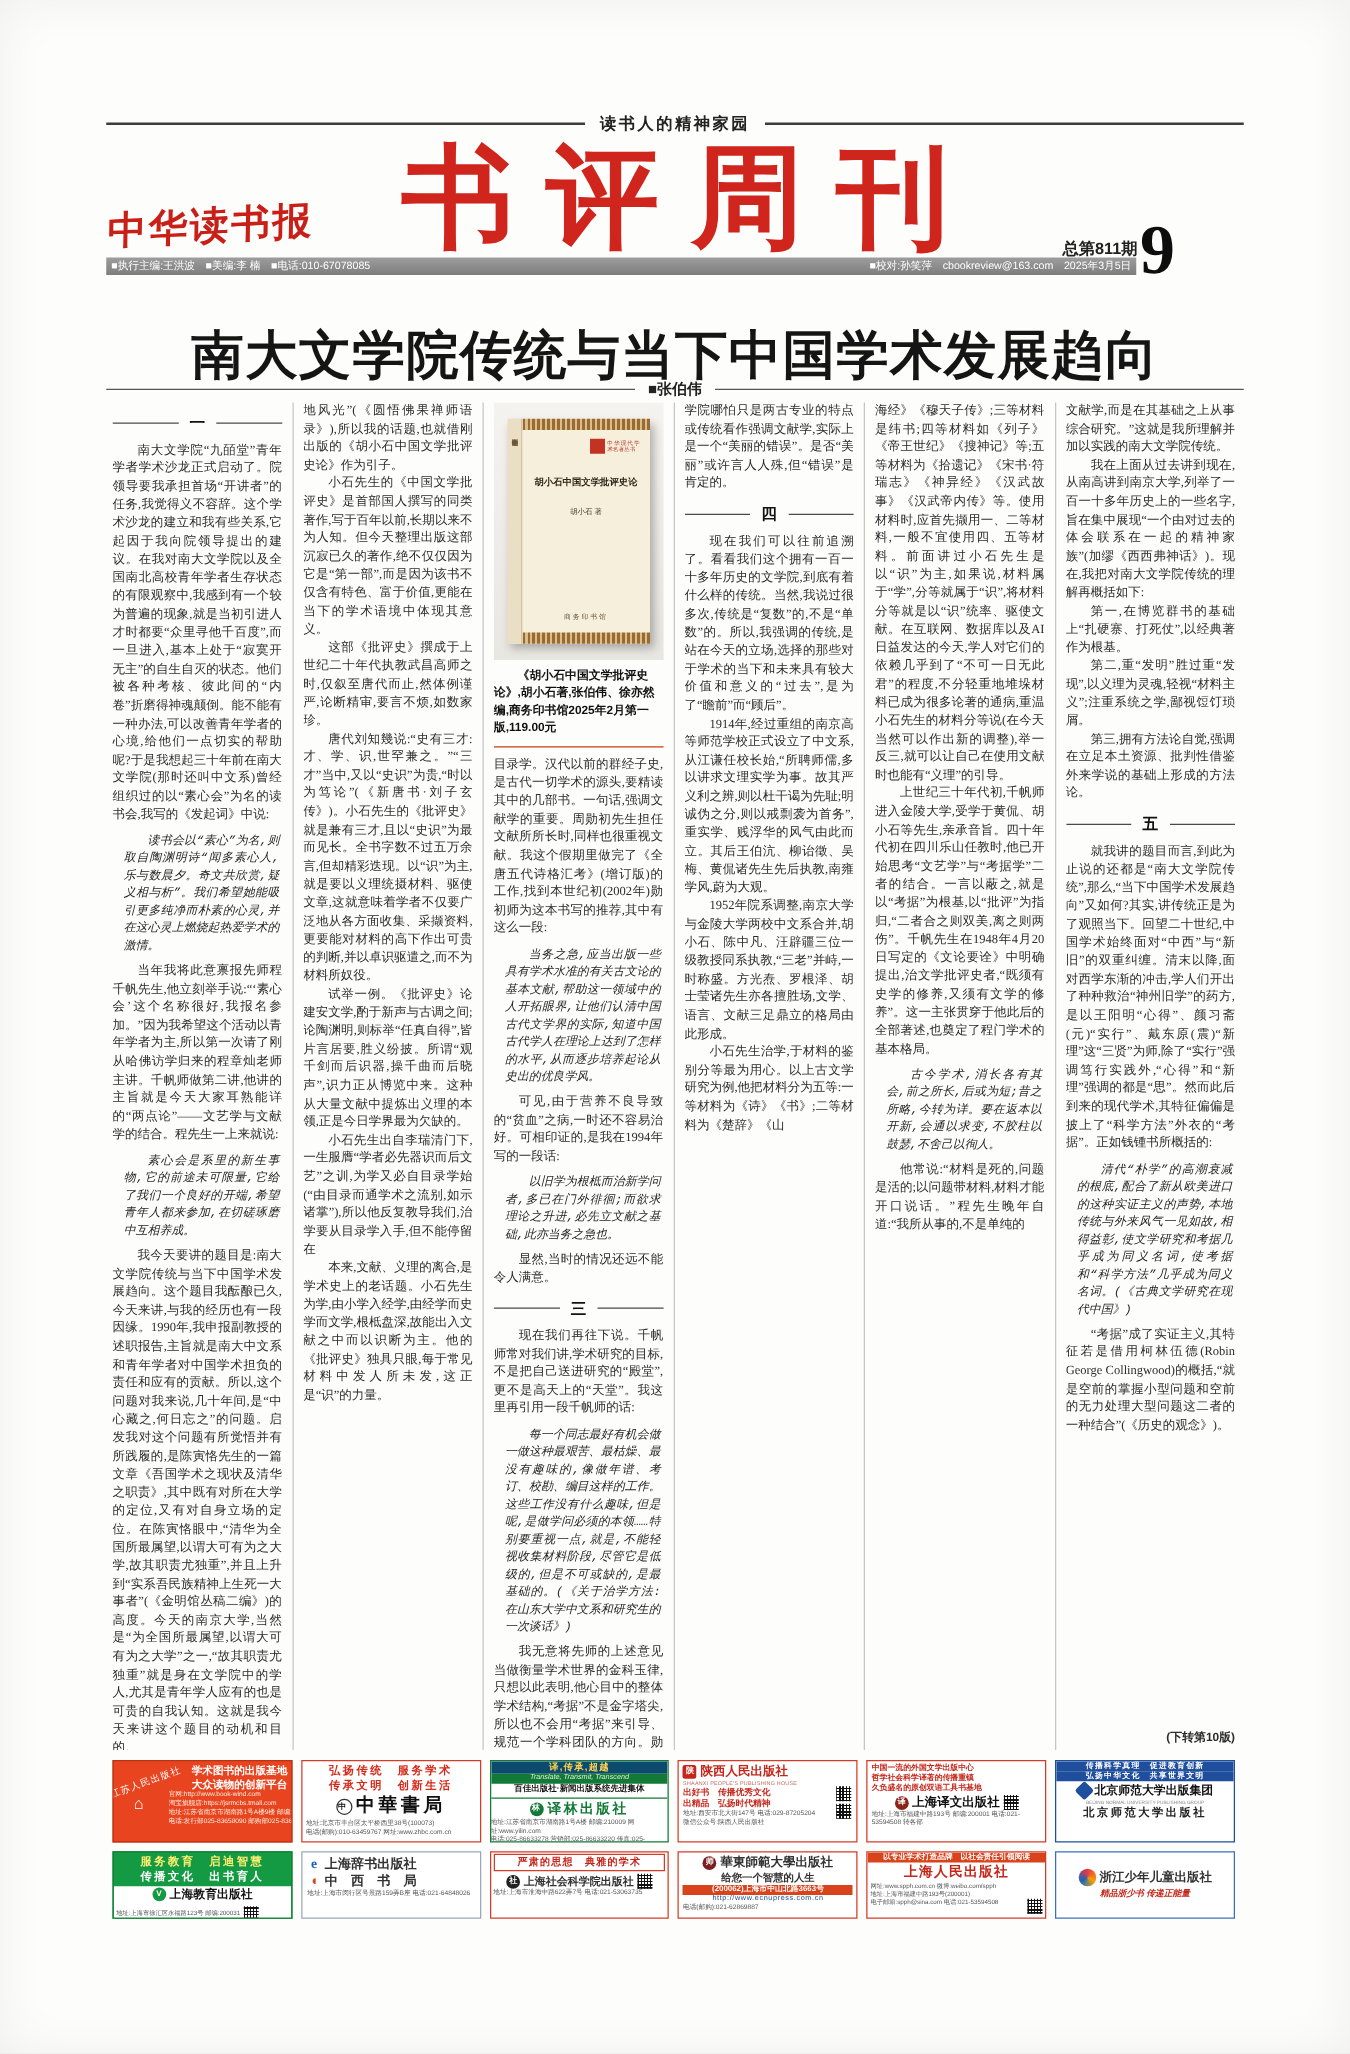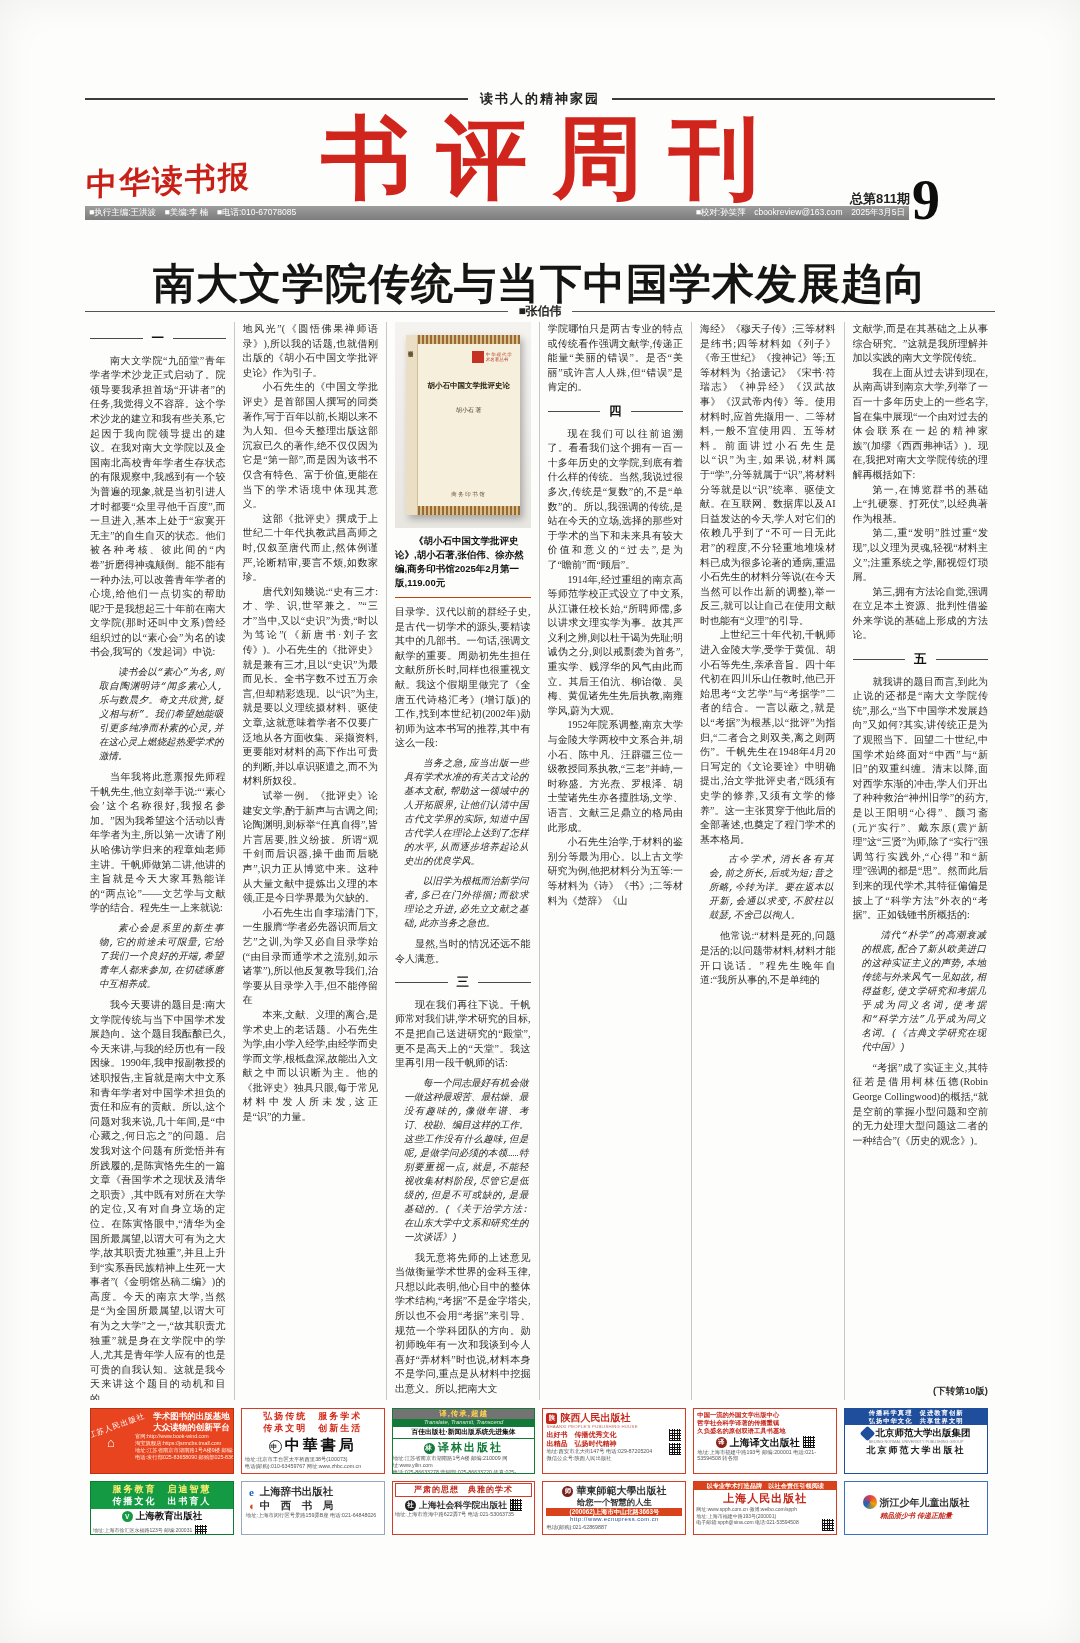--- a/index.html
+++ b/index.html
@@ -77,21 +77,21 @@
   .jsrm-slogan{font-size:8.5px;font-weight:700;}
   .jsrm-contact{font-size:5.3px;color:#ffeede;text-align:left;white-space:nowrap;}
   
   .ad-zh{border-color:#d43c2a;}
   .zh-slogan{color:#d42a1a;font-weight:700;font-size:9px;letter-spacing:2px;}
   .zh-name-row{margin-top:2px;font-size:15px;font-weight:700;color:#111;letter-spacing:3px;
                font-family:"Liberation Serif",serif;}
   .zh-logo{background:#fff;border:1px solid #333;color:#111;}
   
   .ad-yl{border-color:#127a36;padding:0;}
-  .yl-hdr{background:#737373;color:#ffd34d;font-weight:700;font-size:7.5px;letter-spacing:1px;}
+  .yl-hdr{background:#0c4a6e;color:#ffd34d;font-weight:700;font-size:7.5px;letter-spacing:1px;}
   .yl-hdr-en{background:#127a36;color:#d8edda;font-size:5.8px;font-style:italic;padding-bottom:1px;}
   .yl-band{font-weight:700;font-size:6.8px;color:#111;border-bottom:1px solid #127a36;padding:1px 0;}
   .yl-name-row{color:#127a36;font-weight:700;font-size:11px;letter-spacing:2px;padding:1px 0;}
   .yl-logo{background:#127a36;}
   
   .ad-sx{border-color:#d43c2a;text-align:left;}
   .sx-name-row{color:#c4261a;font-weight:700;font-size:10px;font-family:"Liberation Serif",serif;}
   .sx-seal{background:#c4261a;border-radius:2px;}
   .sx-en{font-size:4.3px;color:#c06a5e;letter-spacing:.2px;}
   .sx-slogan{color:#c4261a;font-size:7px;font-weight:700;}
@@ -217,33 +217,34 @@
               <div class="cover-title">胡小石中国文学批评史论</div>
               <div class="cover-author">胡小石 著</div>
               <div class="cover-pub">商务印书馆</div>
               <div class="band"></div>
             </div>
           </div>
         </figure>
         <div class="book-caption">《胡小石中国文学批评史论》,胡小石著,张伯伟、徐亦然编,商务印书馆2025年2月第一版,119.00元</div>
         <p class="para ni">目录学。汉代以前的群经子史,是古代一切学术的源头,要精读其中的几部书。一句话,强调文献学的重要。周勋初先生担任文献所所长时,同样也很重视文献。我这个假期里做完了《全唐五代诗格汇考》(增订版)的工作,找到本世纪初(2002年)勋初师为这本书写的推荐,其中有这么一段:</p>
         <p class="quote">当务之急,应当出版一些具有学术水准的有关古文论的基本文献,帮助这一领域中的人开拓眼界,让他们认清中国古代文学界的实际,知道中国古代学人在理论上达到了怎样的水平,从而逐步培养起论从史出的优良学风。</p>
+        <p class="para">可见,由于营养不良导致的“贫血”之病,一时还不容易治好。可相印证的,是我在1994年写的一段话:</p>
         <p class="quote">以旧学为根柢而治新学问者,多已在门外徘徊;而欲求理论之升进,必先立文献之基础,此亦当务之急也。</p>
         <p class="para">显然,当时的情况还远不能令人满意。</p>
         <div class="sec-marker">
           <span class="sec-line"></span>
           <span class="sec-ch">三</span>
           <span class="sec-line"></span>
         </div>
         <p class="para">现在我们再往下说。千帆师常对我们讲,学术研究的目标,不是把自己送进研究的“殿堂”,更不是高天上的“天堂”。我这里再引用一段千帆师的话:</p>
         <p class="quote">每一个同志最好有机会做一做这种最艰苦、最枯燥、最没有趣味的,像做年谱、考订、校勘、编目这样的工作。这些工作没有什么趣味,但是呢,是做学问必须的本领……特别要重视一点,就是,不能轻视收集材料阶段,尽管它是低级的,但是不可或缺的,是最基础的。(《关于治学方法:在山东大学中文系和研究生的一次谈话》)</p>
         <p class="para">我无意将先师的上述意见当做衡量学术世界的金科玉律,只想以此表明,他心目中的整体学术结构,“考据”不是金字塔尖,所以也不会用“考据”来引导、规范一个学科团队的方向。勋初师晚年有一次和我谈到今人喜好“弄材料”时也说,材料本身不是学问,重点是从材料中挖掘出意义。所以,把南大文</p>
       </div>
       <div class="col">
-        <p class="para ni">学院哪怕只是两古专业的特点或传统看作强调文献学,传递正能量“美丽的错误”。是否“美丽”或许言人人殊,但“错误”是肯定的。</p>
+        <p class="para ni">学院哪怕只是两古专业的特点或传统看作强调文献学,实际上是一个“美丽的错误”。是否“美丽”或许言人人殊,但“错误”是肯定的。</p>
         <div class="sec-marker">
           <span class="sec-line"></span>
           <span class="sec-ch">四</span>
           <span class="sec-line"></span>
         </div>
         <p class="para">现在我们可以往前追溯了。看看我们这个拥有一百一十多年历史的文学院,到底有着什么样的传统。当然,我说过很多次,传统是“复数”的,不是“单数”的。所以,我强调的传统,是站在今天的立场,选择的那些对于学术的当下和未来具有较大价值和意义的“过去”,是为了“瞻前”而“顾后”。</p>
         <p class="para">1914年,经过重组的南京高等师范学校正式设立了中文系,从江谦任校长始,“所聘师儒,多以讲求文理实学为事。故其严义利之辨,则以杜干谒为先耻;明诚伪之分,则以戒剽袭为首务”,重实学、贱浮华的风气由此而立。其后王伯沆、柳诒徵、吴梅、黄侃诸先生先后执教,南雍学风,蔚为大观。</p>
         <p class="para">1952年院系调整,南京大学与金陵大学两校中文系合并,胡小石、陈中凡、汪辟疆三位一级教授同系执教,“三老”并峙,一时称盛。方光焘、罗根泽、胡士莹诸先生亦各擅胜场,文学、语言、文献三足鼎立的格局由此形成。</p>
         <p class="para">小石先生治学,于材料的鉴别分等最为用心。以上古文学研究为例,他把材料分为五等:一等材料为《诗》《书》;二等材料为《楚辞》《山</p>
       </div>

